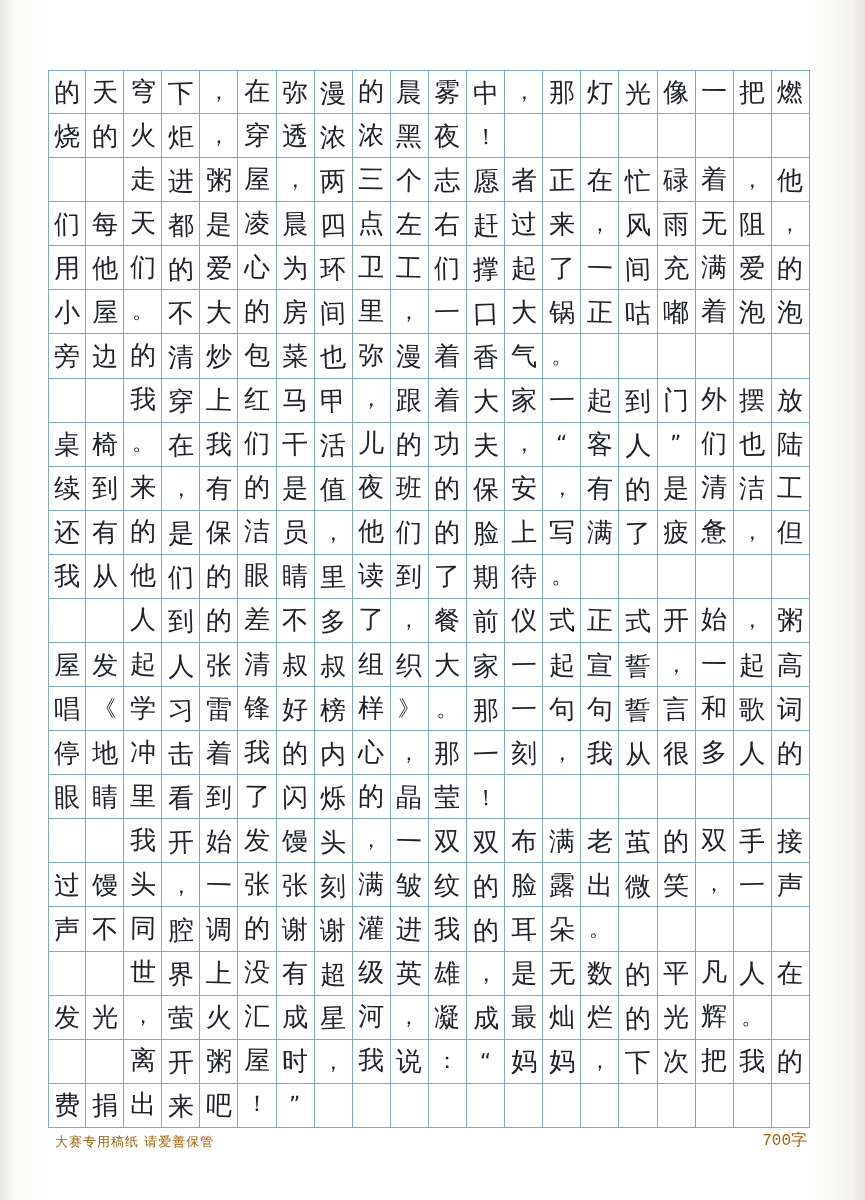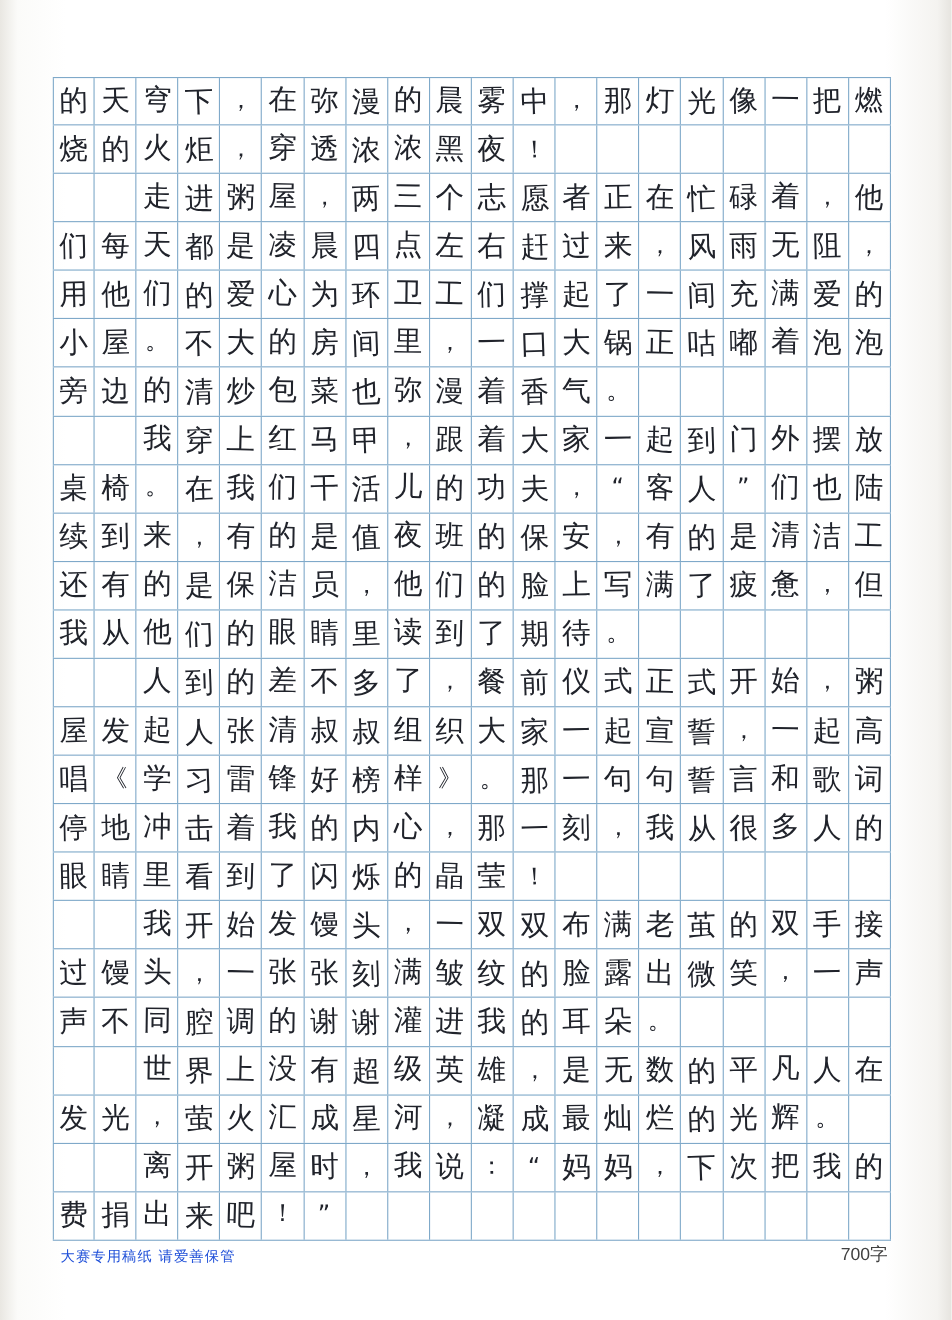--- a/index.html
+++ b/index.html
@@ -81,31 +81,31 @@
   
   .cell:nth-child(3n) .ch { transform: rotate(0.8deg) translateY(-1px); }
   .cell:nth-child(4n) .ch { transform: rotate(-2deg) translateY(1px); }
   .cell:nth-child(5n) .ch { transform: rotate(1.5deg); }
 
   #footer-left {
     position: absolute;
     left: 55px;
     top: 1133px;
     font-size: 13px;
-    color: #1d4ed8;
+    color: #a16207;
     letter-spacing: 1px;
     font-family: "DejaVu Sans", sans-serif;
   }
   #footer-right {
     position: absolute;
     right: 58px;
     top: 1130px;
     font-size: 16px;
-    color: #404040;
-    font-family: Liberation Sans, sans-serif;
+    color: #a16207;
+    font-family: Liberation Mono, monospace;
   }
 </style>
 </head>
 <body>
 
 <div id="page">
 
   <div id="sheet">
     <div class="grid" id="grid">
         <div class="row">

